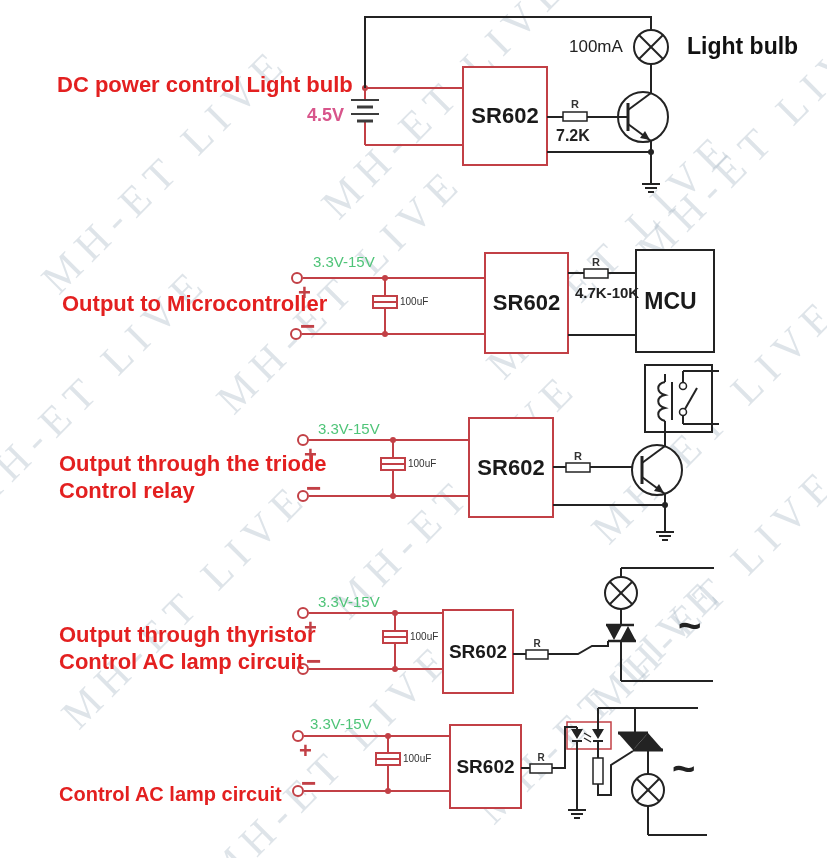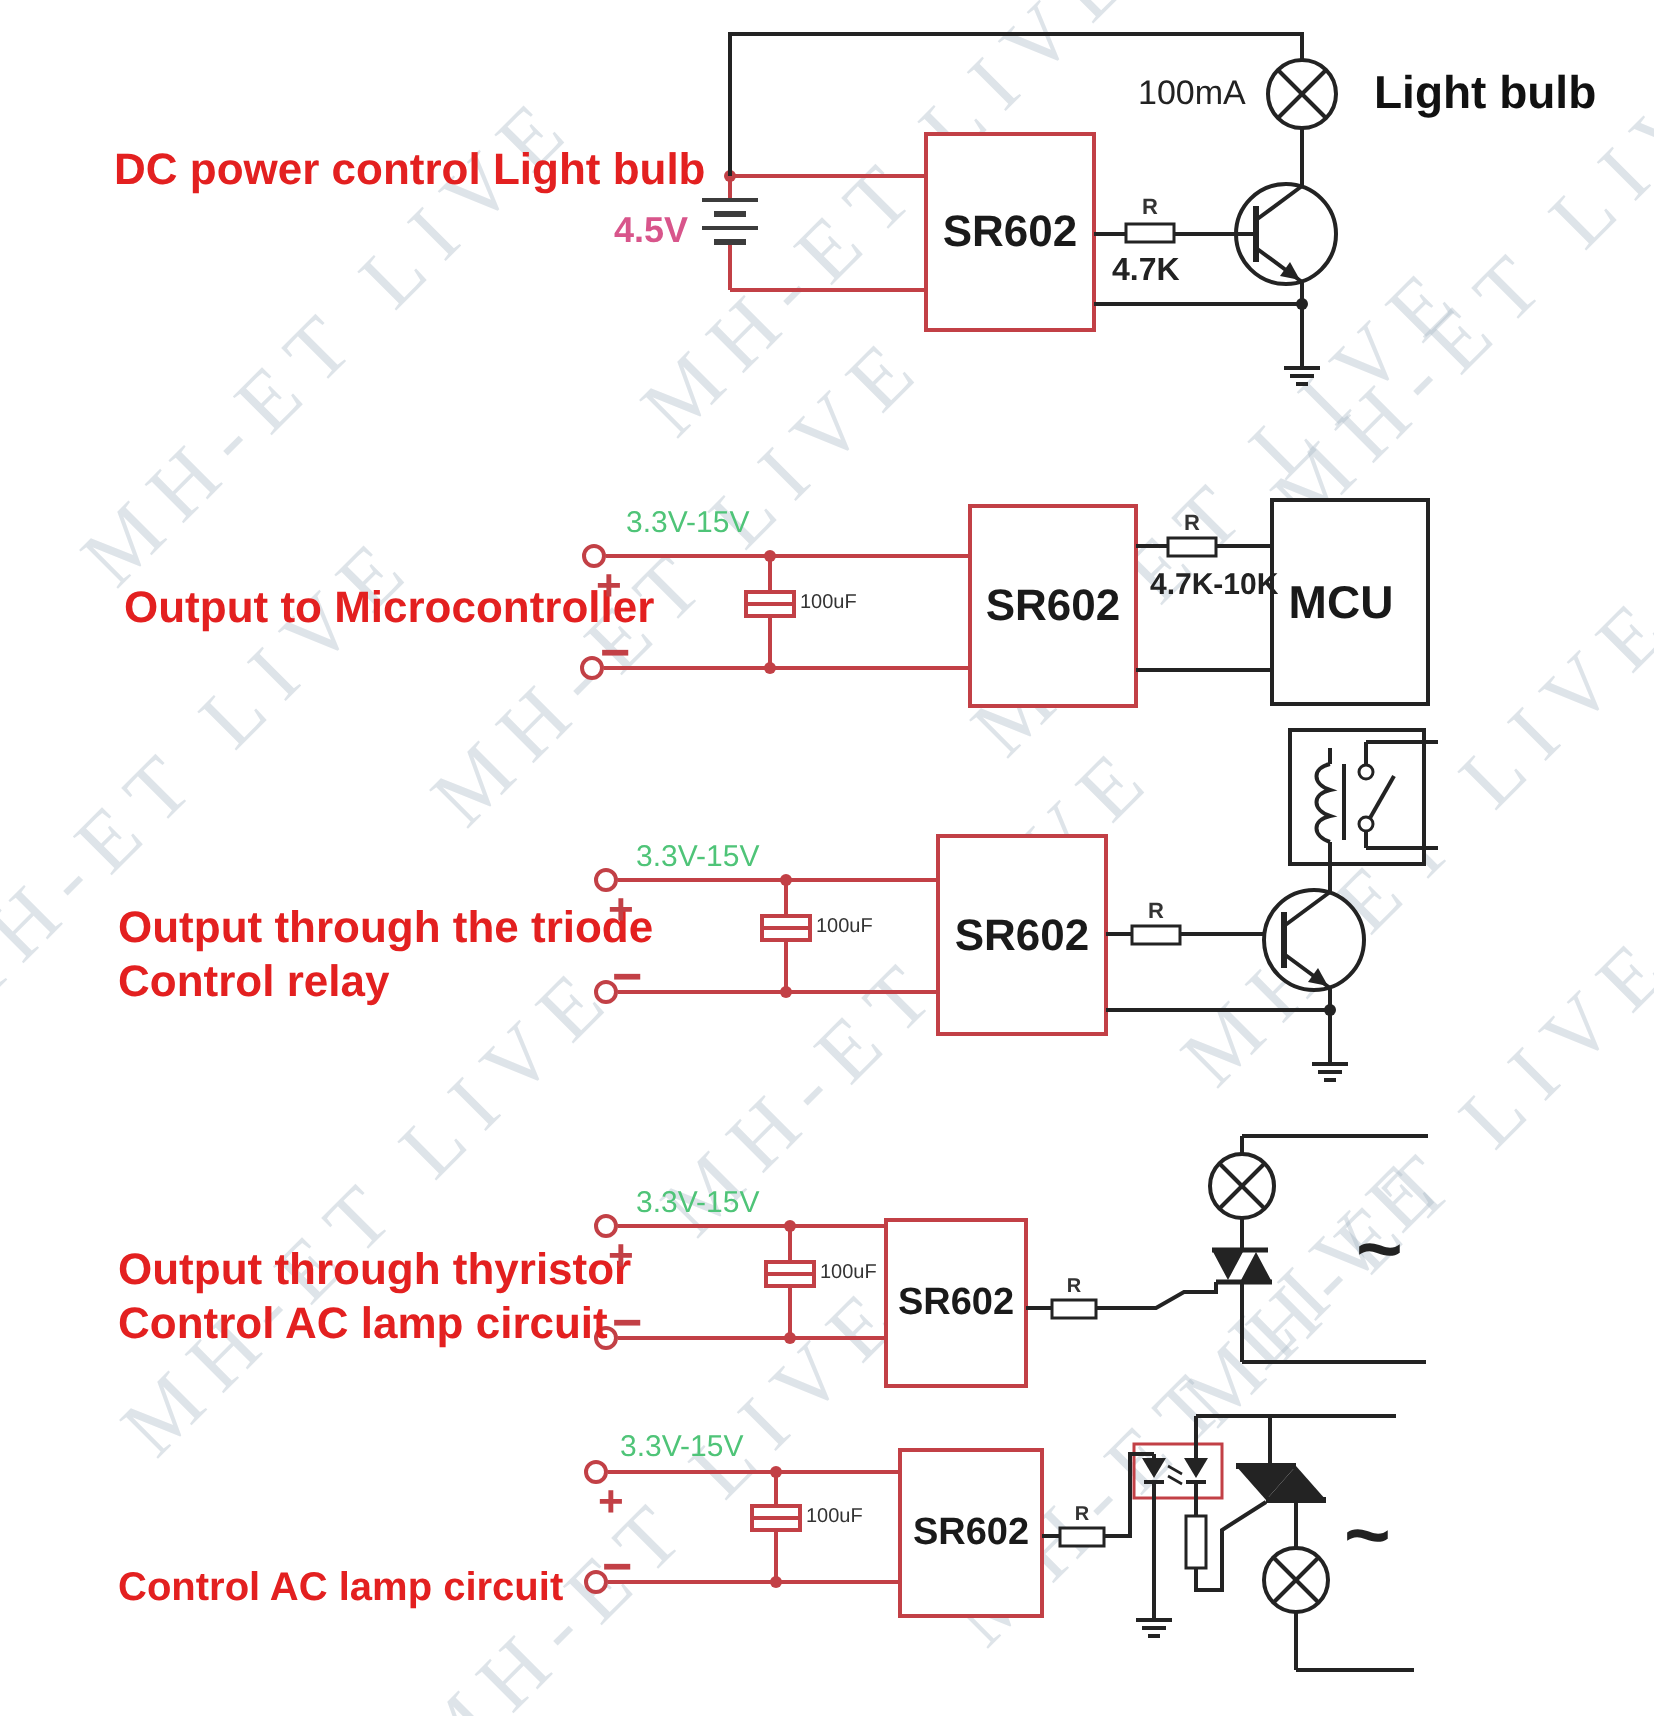--- a/index.html
+++ b/index.html
@@ -253,21 +253,21 @@
       <line x1="648" y1="835" x2="707" y2="835"></line>
     </g>
   </svg>
 
   <div class="lbl title" style="left:25px;top:74px;">DC power control Light bulb</div>
   <div class="lbl pink" style="left:307px;top:106px;">4.5V</div>
   <div class="lbl" style="left:569px;top:38px;font-size:17px;color:#222;">100mA</div>
   <div class="lbl" style="left:687px;top:35px;font-size:23px;font-weight:bold;color:#111;">Light bulb</div>
   <div class="chip" style="left:463px;top:67px;width:84px;height:98px;font-size:22px;">SR602</div>
   <div class="lbl rlab" style="left:563px;top:99px;width:24px;">R</div>
-  <div class="lbl rval" style="left:556px;top:128px;font-size:16px;">4.7K</div>
+  <div class="lbl rval" style="left:556px;top:128px;font-size:16px;">7.2K</div>
 
   <div class="lbl title" style="left:30px;top:293px;">Output to Microcontroller</div>
   <div class="lbl green" style="left:313px;top:254px;">3.3V-15V</div>
   <div class="lbl sign" style="left:298px;top:282px;font-size:22px;">+</div>
   <div class="lbl sign" style="left:300px;top:313px;font-size:26px;">−</div>
   <div class="lbl tiny" style="left:400px;top:297px;">100uF</div>
   <div class="chip" style="left:485px;top:253px;width:83px;height:100px;font-size:22px;">SR602</div>
   <div class="lbl rlab" style="left:584px;top:257px;width:24px;">R</div>
   <div class="lbl rval" style="left:575px;top:285px;font-size:15px;">4.7K-10K</div>
   <div class="chip" style="left:636px;top:250px;width:69px;height:102px;font-size:23px;font-weight:600;">MCU</div>

